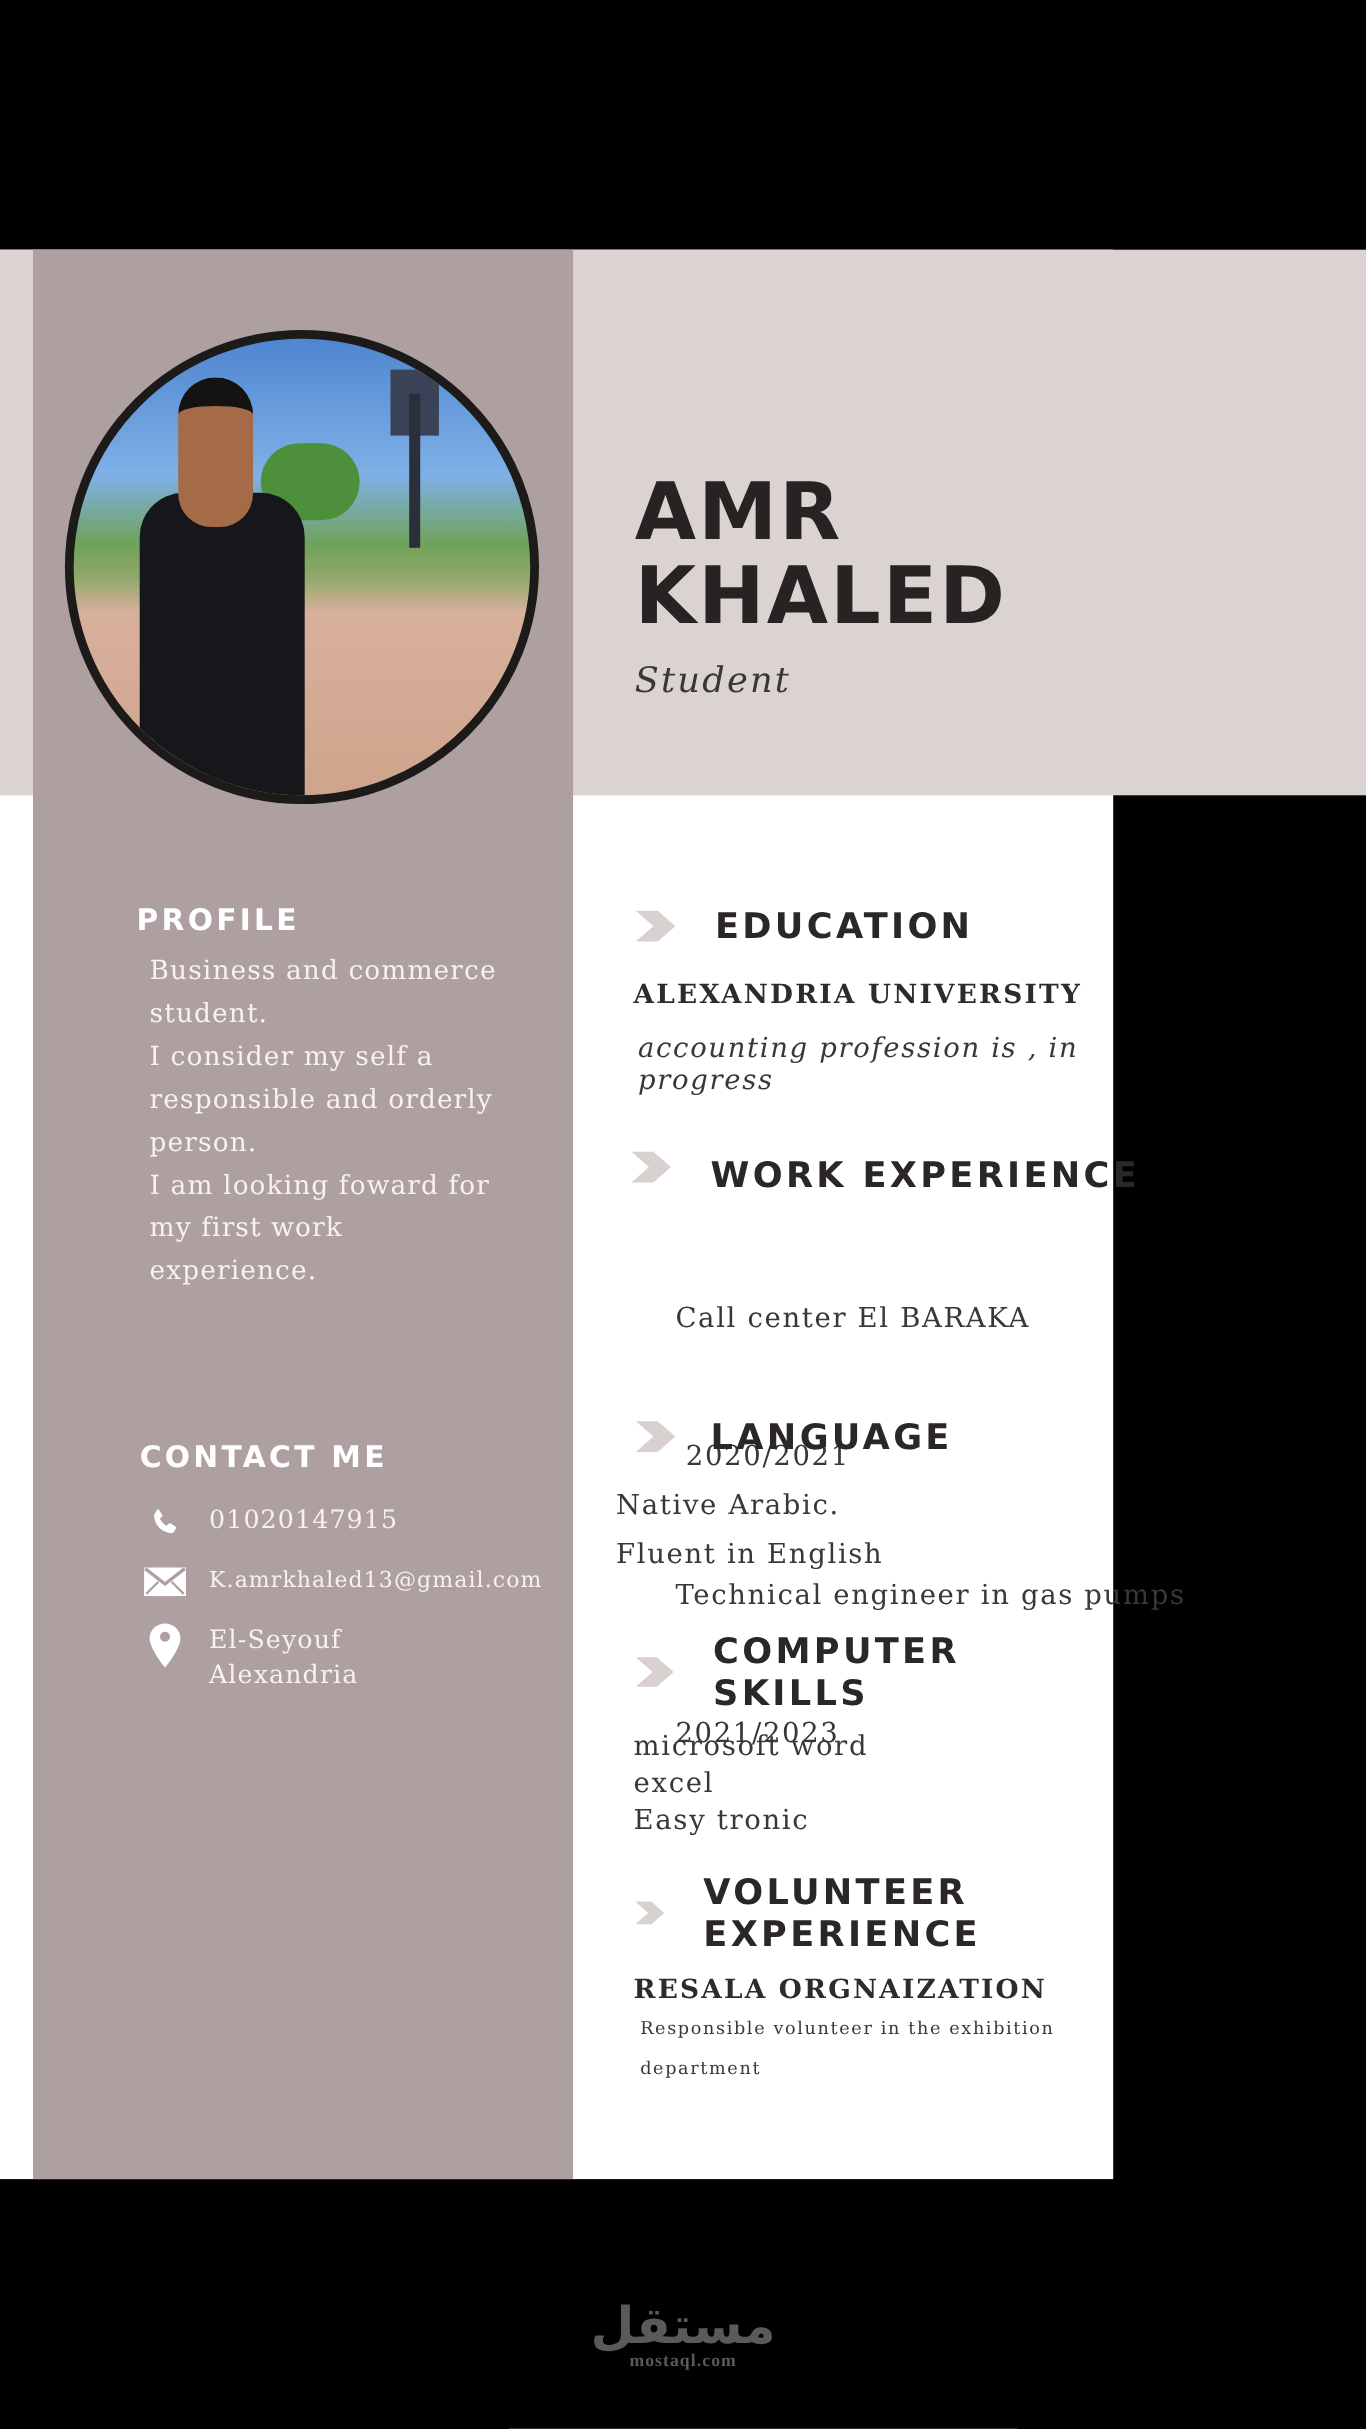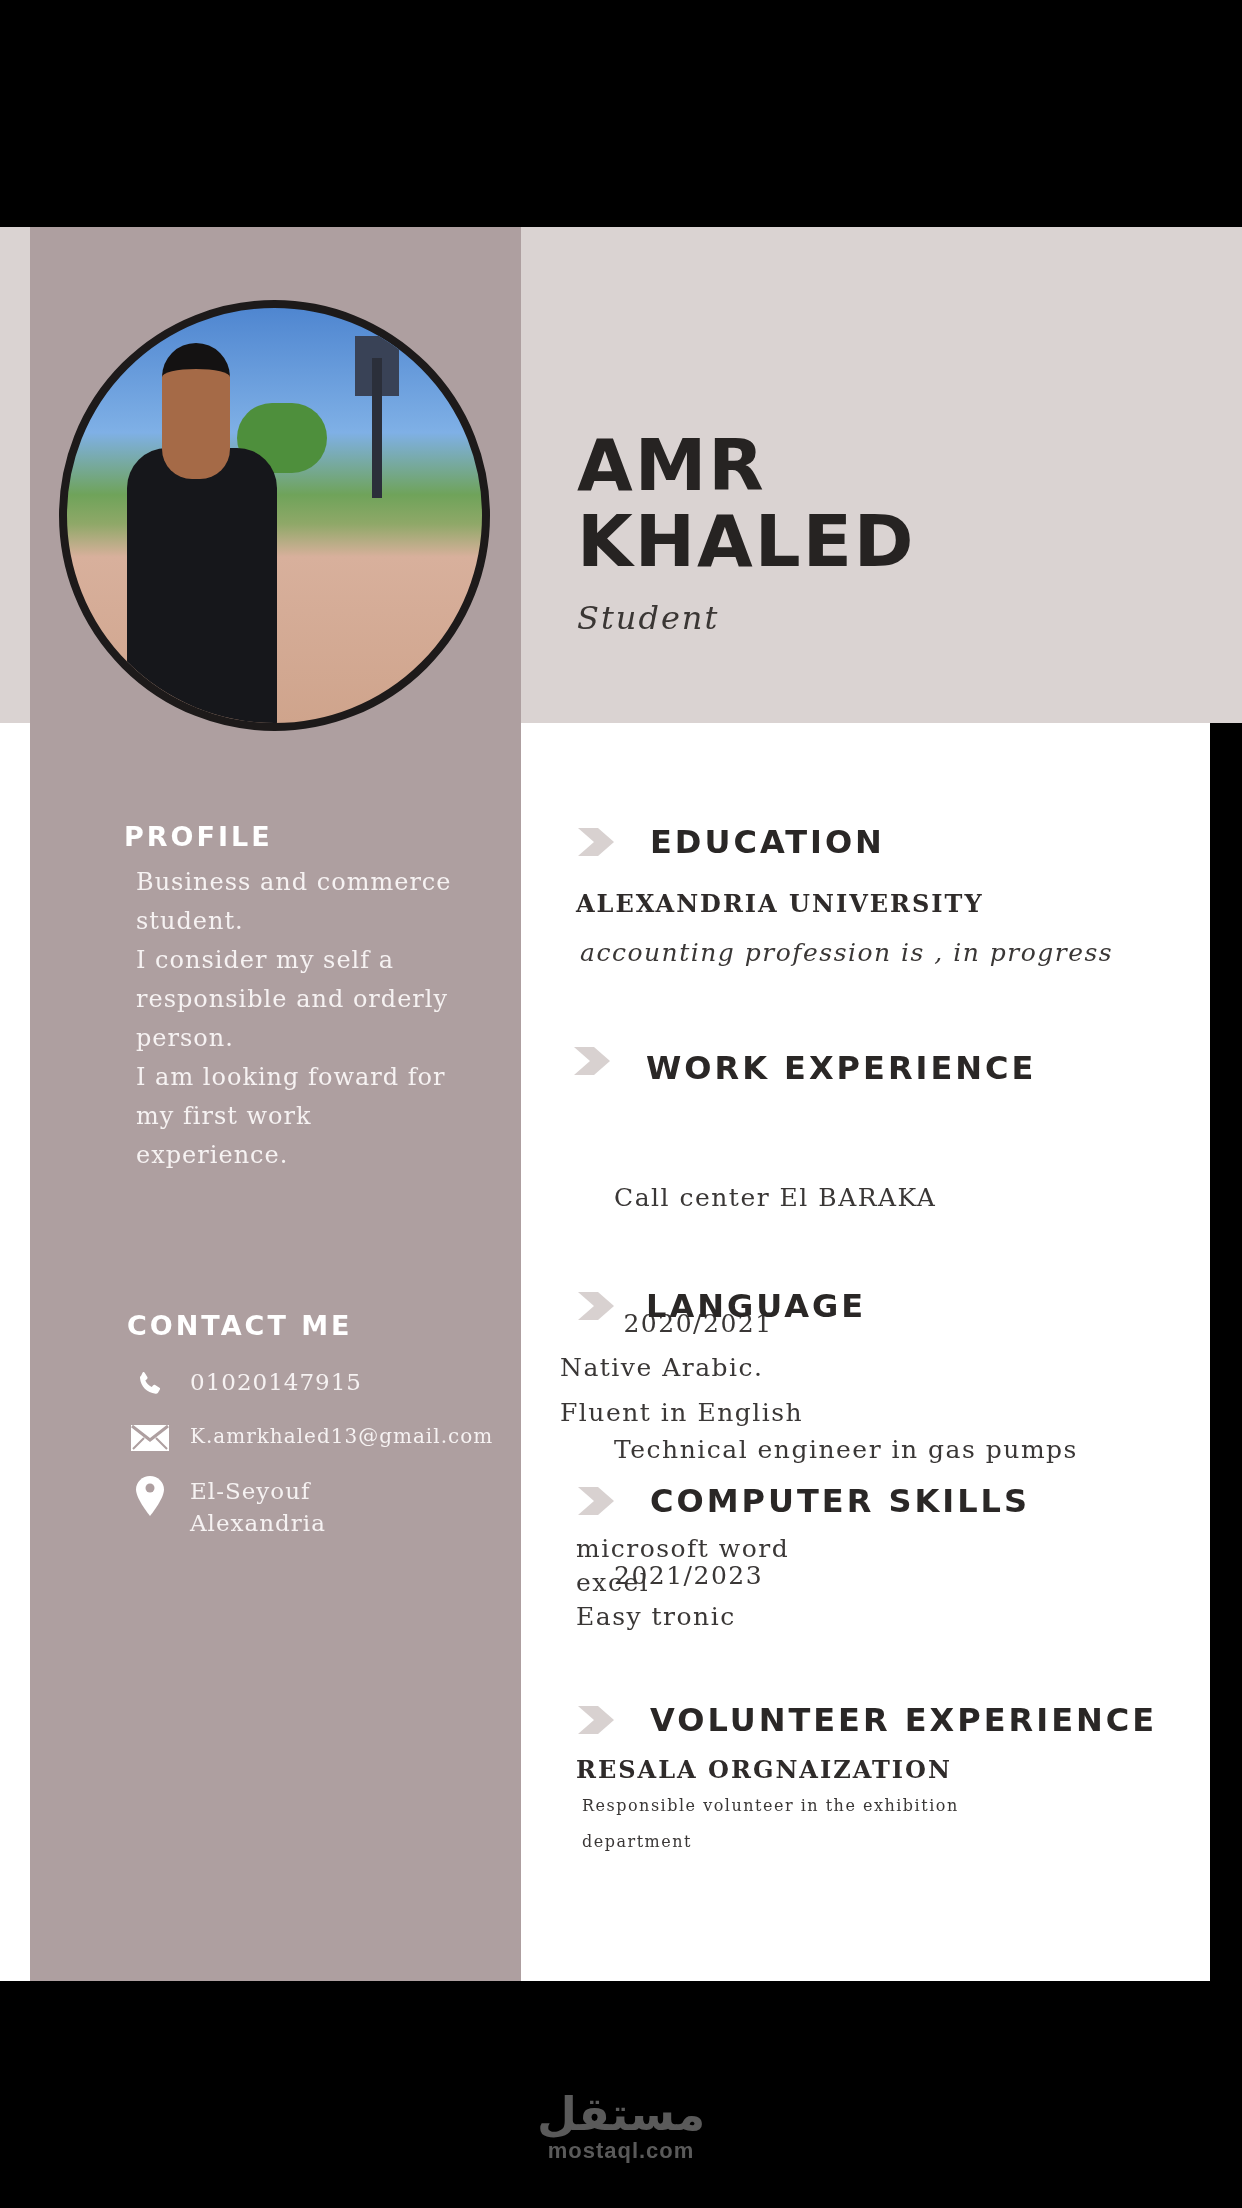--- a/index.html
+++ b/index.html
@@ -1,17 +1,17 @@
 <!DOCTYPE html>
 <html><head>
 <meta charset="utf-8">
 <style>
   html,body{margin:0;padding:0;}
   body{width:1242px;height:2208px;background:#000;position:relative;overflow:hidden;font-family:"DejaVu Serif",serif;}
-  .page{position:absolute;left:0;top:227px;width:1210px;height:1754px;background:#ffffff;}
+  .page{position:absolute;left:0;top:227px;width:1012px;height:1754px;background:#ffffff;}
   .header-band{position:absolute;left:0;top:0;width:1242px;height:496px;background:#dad3d2;}
   .sidebar{position:absolute;left:30px;top:0;width:491px;height:1754px;background:#ae9fa0;}
   .photo{position:absolute;left:59px;top:73px;width:431px;height:431px;border-radius:50%;border:8px solid #1d1a1a;box-sizing:border-box;overflow:hidden;
     background:linear-gradient(180deg,#4f86d0 0%,#7fb0e6 30%,#6fa35a 45%,#8fa868 52%,#d8b09c 60%,#cfa48c 100%);}
   .photo .person{position:absolute;left:60px;top:140px;width:150px;height:300px;background:#16171b;border-radius:40px 40px 0 0;}
   .photo .head{position:absolute;left:95px;top:35px;width:68px;height:110px;background:#a56a47;border-radius:34px 34px 30px 30px;border-top:26px solid #141212;}
   .photo .pole{position:absolute;left:305px;top:50px;width:10px;height:140px;background:#2b2f3a;}
   .photo .sign{position:absolute;left:288px;top:28px;width:44px;height:60px;background:#394256;}
   .photo .tree{position:absolute;left:170px;top:95px;width:90px;height:70px;background:#4e8f3c;border-radius:45px;}
   .name-block{position:absolute;left:577px;top:200px;}
@@ -23,21 +23,21 @@
   .contact-row .ic{width:40px;margin-right:20px;display:flex;justify-content:center;}
   .sec{position:absolute;left:576px;}
   .sec-head{display:flex;align-items:center;}
   .chev{width:40px;height:32px;margin-right:34px;}
   .sec-title{font-family:"DejaVu Sans",sans-serif;font-weight:bold;font-size:32px;color:#2a2726;letter-spacing:3px;}
   .body-text{font-size:25px;color:#3a3736;letter-spacing:1.5px;}
   .org{font-family:"DejaVu Serif",serif;font-weight:bold;font-size:24px;color:#2f2b2a;letter-spacing:2px;}
   .italic{font-style:italic;}
   .footer{position:absolute;left:0;top:2090px;width:1242px;text-align:center;color:#5a5a5a;}
   .footer .ar{font-family:"DejaVu Sans",sans-serif;font-weight:bold;font-size:46px;line-height:48px;}
-  .footer .lat{font-family:Liberation Sans, sans-serif;font-weight:bold;font-size:22px;letter-spacing:1px;}
+  .footer .lat{font-family:Liberation Serif, serif;font-weight:bold;font-size:16px;letter-spacing:1px;}
 </style>
 </head>
 <body>
 
 <div class="page">
   <div class="header-band"></div>
   <div class="sidebar"></div>
 
   <div class="photo">
     <div class="tree"></div>

